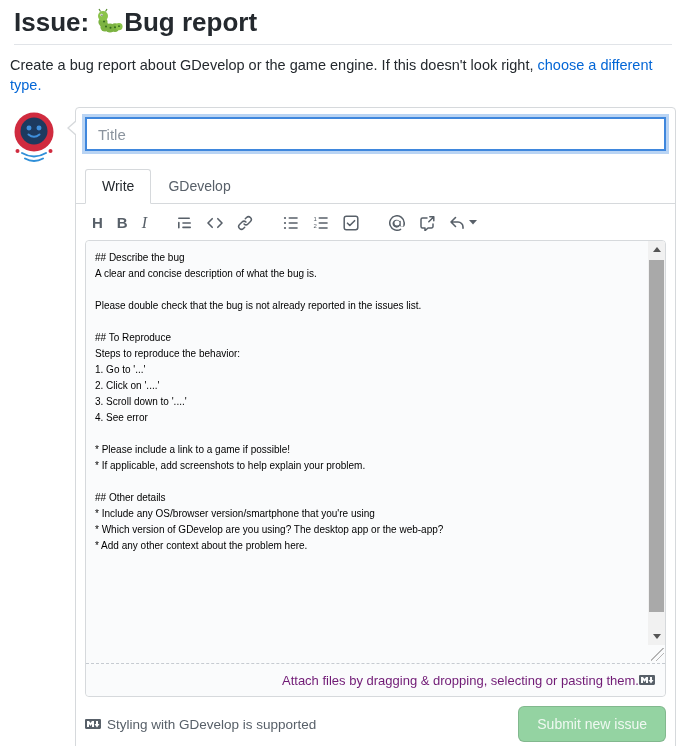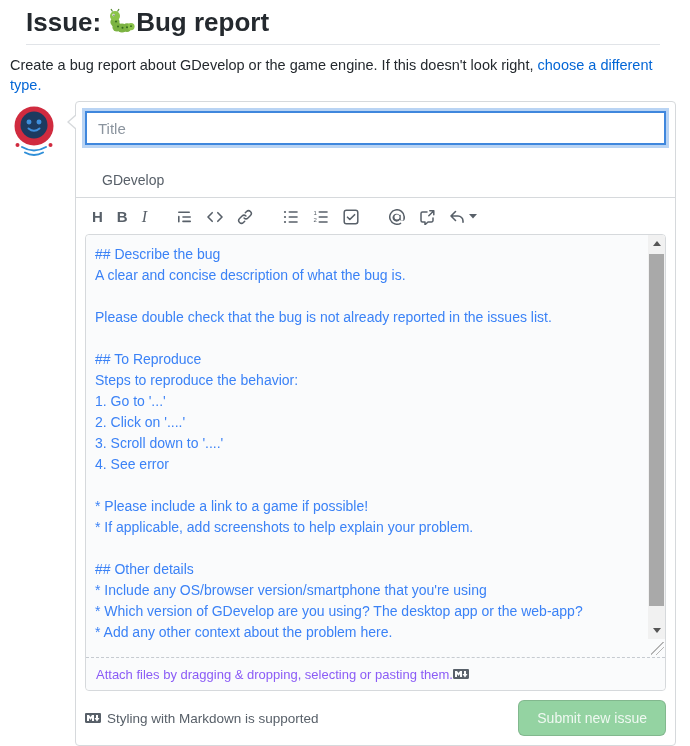--- a/index.html
+++ b/index.html
@@ -7,25 +7,25 @@
   body {
     font-family: "Liberation Sans", sans-serif;
     color: #24292e;
     background: #fff;
   }
   .page { padding: 6px 14px 0 10px; }
 
   
   h1.issue-title {
     font-size: 26px; line-height: 32px; font-weight: bold;
-    margin: 0 16px 10px; padding-bottom: 6px;
+    margin: 0 4px 10px; padding-bottom: 6px;
     border-bottom: 1px solid #e1e4e8;
   }
   h1 .emoji-svg { vertical-align: -3px; margin: 0 1px 0 7px; }
-  p.intro { font-size: 14.5px; line-height: 20px; margin: 0 0 6px; }
+  p.intro { font-size: 14.5px; line-height: 20px; margin: 0 0 12px; }
   p.intro a { color: #0366d6; text-decoration: none; }
 
   
   .comment-row { display: flex; align-items: flex-start; }
   .avatar-wrap { flex: none; width: 48px; margin: 4px 17px 0 0; }
   .comment-box {
     position: relative; flex: 1;
     border: 1px solid #d6d9dc; border-radius: 4px;
     padding: 9px; background: #fff;
   }
@@ -81,44 +81,44 @@
   
   .editor-box { border: 1px solid #d6d9dc; border-radius: 4px; }
   .ta-wrap {
     position: relative; height: 422px; background: #fafbfc;
     border-radius: 4px 4px 0 0; overflow: hidden;
   }
   .ta-body {
     position: absolute; top: 0; left: 0; right: 17px; bottom: 0;
     padding: 9px 4px 8px 9px;
     font-family: "Liberation Sans", sans-serif;
-    font-size: 14px; line-height: 21px; color: #3b82f6;
+    font-size: 10px; line-height: 16px; color: #000000;
     white-space: pre-wrap; overflow: hidden; cursor: text;
   }
   
   .sb { position: absolute; top: 0; right: 0; width: 17px; height: 404px; background: #f1f1f1; }
   .sb-up, .sb-down {
     position: absolute; left: 0; width: 17px; height: 17px; background: #f1f1f1;
     display: flex; align-items: center; justify-content: center;
   }
   .sb-up { top: 0; } .sb-down { bottom: 0; }
   .sb-up::after { content: ""; border: 4px solid transparent; border-bottom: 5px solid #555; margin-top: -4px; }
   .sb-down::after { content: ""; border: 4px solid transparent; border-top: 5px solid #555; margin-bottom: -4px; }
   .sb-thumb { position: absolute; top: 19px; left: 1px; width: 15px; height: 352px; background: #a9a9a9; }
   .grip {
     position: absolute; right: 1px; bottom: 2px; width: 13px; height: 13px;
     background: linear-gradient(135deg, transparent 0 45%, #b5b5b5 45% 52%, transparent 52% 66%, #b5b5b5 66% 73%, transparent 73%);
   }
 
   
   .attach-bar {
-    display: flex; align-items: center; justify-content: flex-start;
+    display: flex; align-items: center; justify-content: flex-end;
     border-top: 1px dashed #c6cbd1; background: #fafbfc;
     border-radius: 0 0 4px 4px; padding: 8px 10px;
-    font-size: 13px; color: #8b5cf6; cursor: pointer;
+    font-size: 13px; color: #701a75; cursor: pointer;
   }
 
   
   .form-footer { display: flex; align-items: center; justify-content: space-between; margin-top: 9px; }
   .md-note { display: flex; align-items: center; font-size: 13.5px; color: #586069; }
   .md-note svg { margin-right: 6px; }
   .submit-btn {
     font-family: "Liberation Sans", sans-serif;
     background: #94d3a2; color: rgba(255,255,255,0.85);
     border: 1px solid rgba(27,31,35,0.15); border-radius: 6px;
@@ -163,20 +163,21 @@
         <path d="M15 47.5 Q24 52.5 33 47.5" stroke="#2f8fd8" stroke-width="2" fill="none" stroke-linecap="round"></path>
       </svg>
     </div>
 
     <div class="comment-box">
       <div class="box-caret"></div>
 
       <input class="title-input" type="text" value="" placeholder="Title" style="">
 
       <div class="tabnav">
+        <button class="tab active">Write</button>
         <button class="tab">GDevelop</button>
       </div>
 
       <div class="toolbar">
         <div class="tb-group">
           <button class="tb-btn">
               <span class="tb-letter h">H</span>
             </button>
           <button class="tb-btn">
               <span class="tb-letter b">B</span>
@@ -289,20 +290,20 @@
               <path fill-rule="evenodd" d="M14.85 3H1.15C.52 3 0 3.52 0 4.15v7.69C0 12.48.52 13 1.15 13h13.69c.64 0 1.15-.52 1.15-1.15v-7.7C16 3.52 15.48 3 14.85 3zM9 11H7V8L5.5 9.92 4 8v3H2V5h2l1.5 2L7 5h2v6zm2.99.5L9.5 8H11V5h2v3h1.5l-2.51 3.5z"></path>
             </svg>
         </div>
       </div>
 
       <div class="form-footer">
         <div class="md-note">
           <svg width="16" height="16" viewBox="0 0 16 16" fill="#586069">
               <path fill-rule="evenodd" d="M14.85 3H1.15C.52 3 0 3.52 0 4.15v7.69C0 12.48.52 13 1.15 13h13.69c.64 0 1.15-.52 1.15-1.15v-7.7C16 3.52 15.48 3 14.85 3zM9 11H7V8L5.5 9.92 4 8v3H2V5h2l1.5 2L7 5h2v6zm2.99.5L9.5 8H11V5h2v3h1.5l-2.51 3.5z"></path>
             </svg>
-          <span>Styling with Markdown is supported</span>
+          <span>Styling with GDevelop is supported</span>
         </div>
         <button class="submit-btn" disabled="">Submit new issue</button>
       </div>
 
     </div>
   </div>
 </div>
 
 </body></html>

